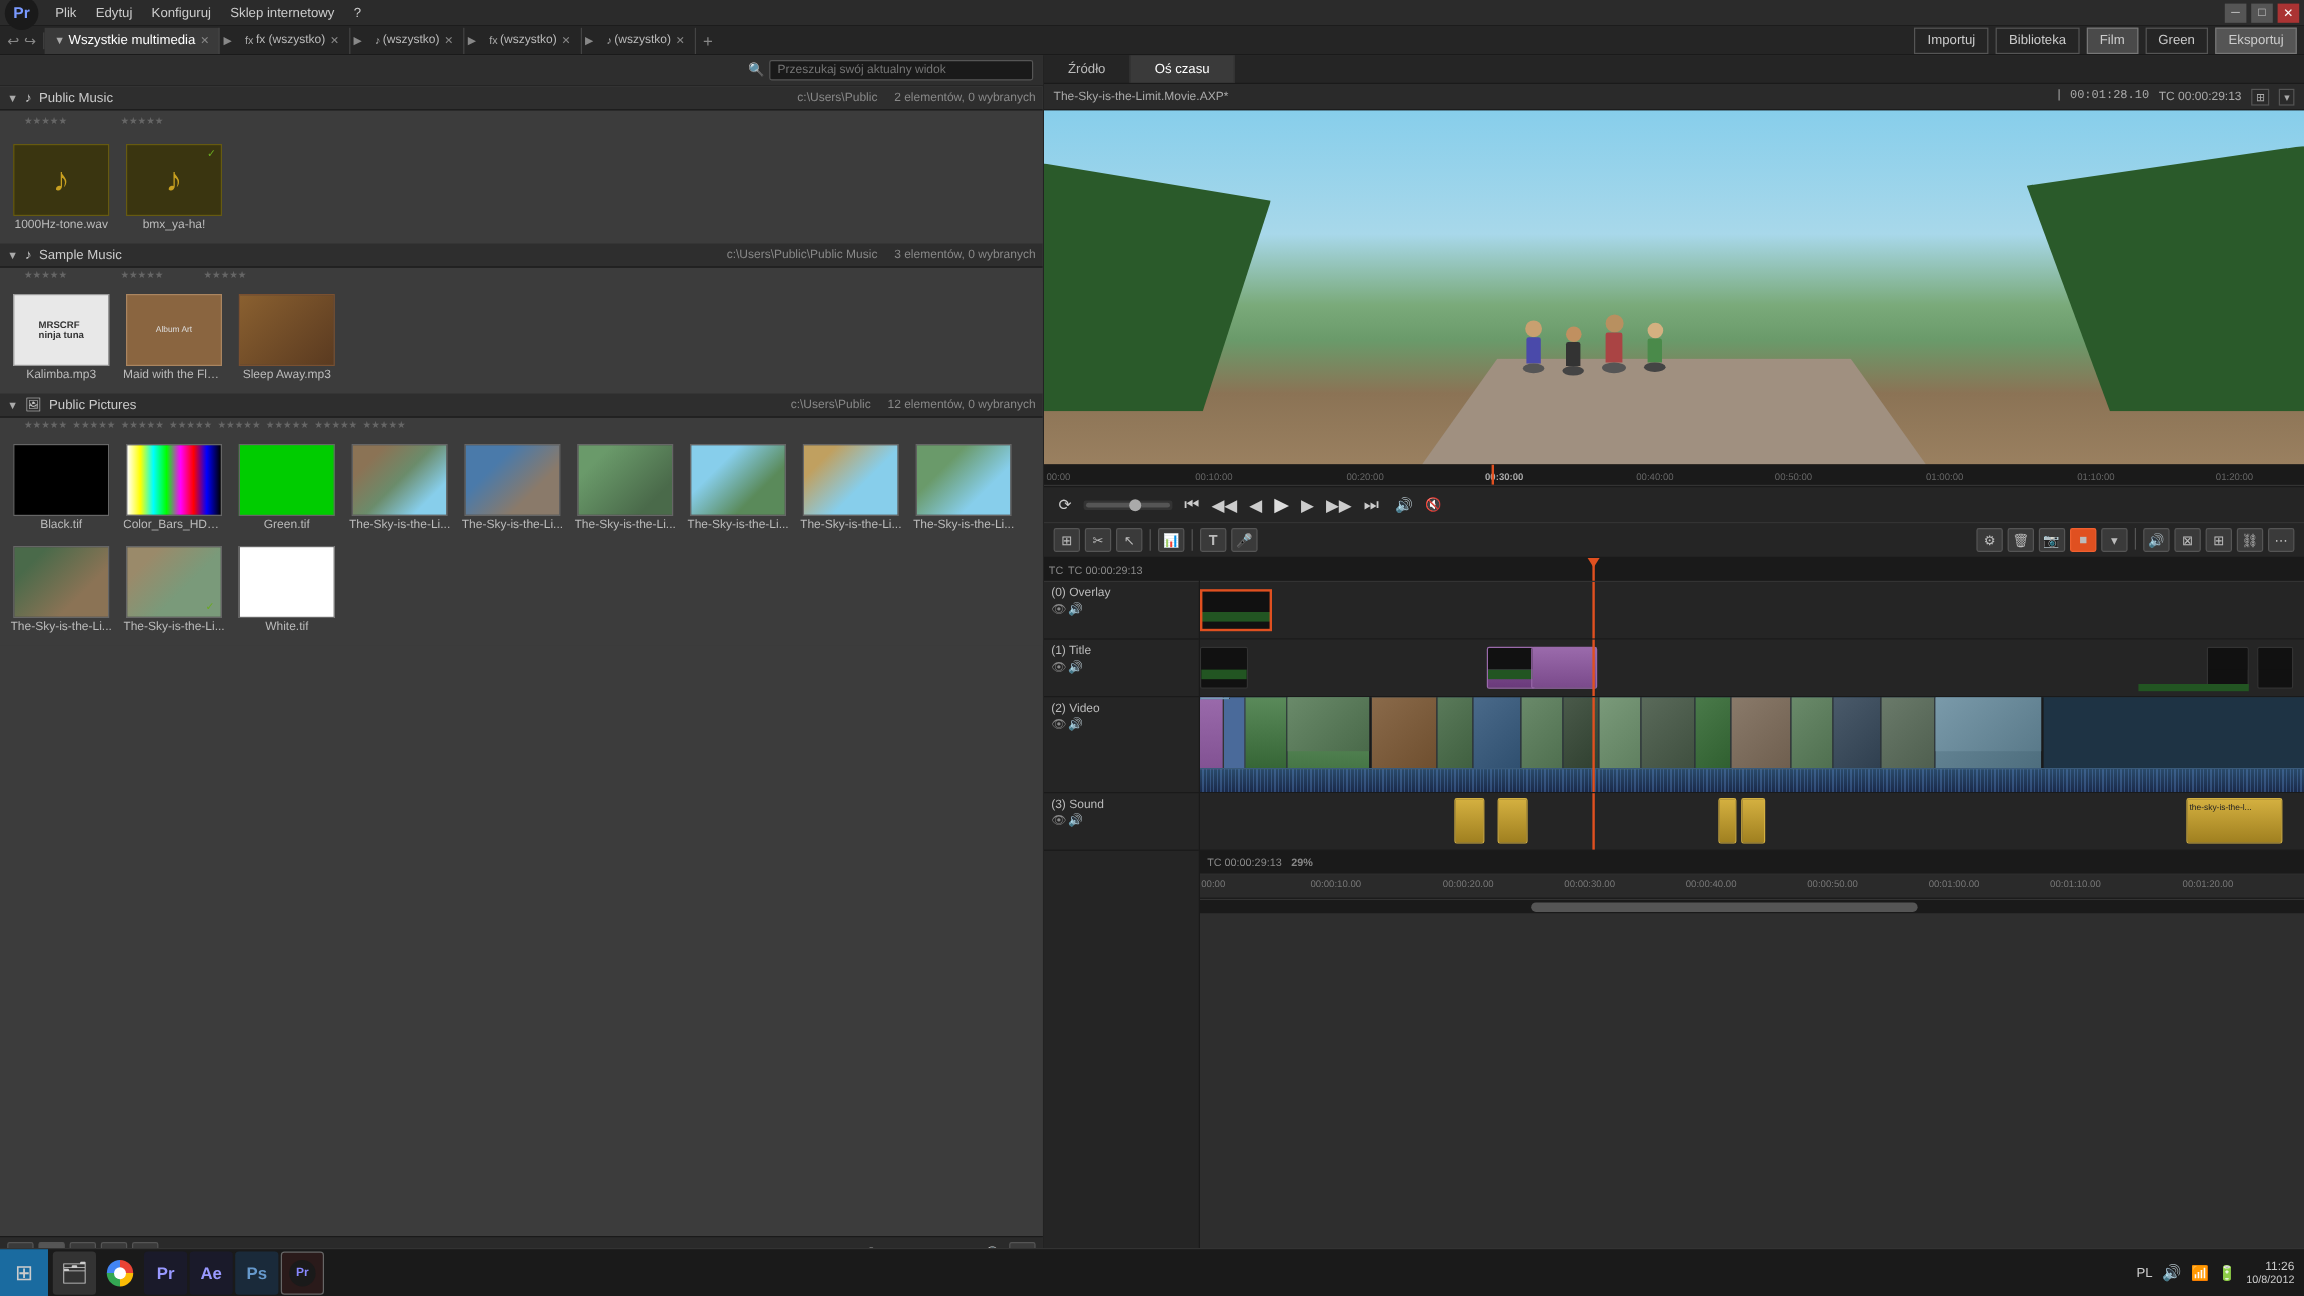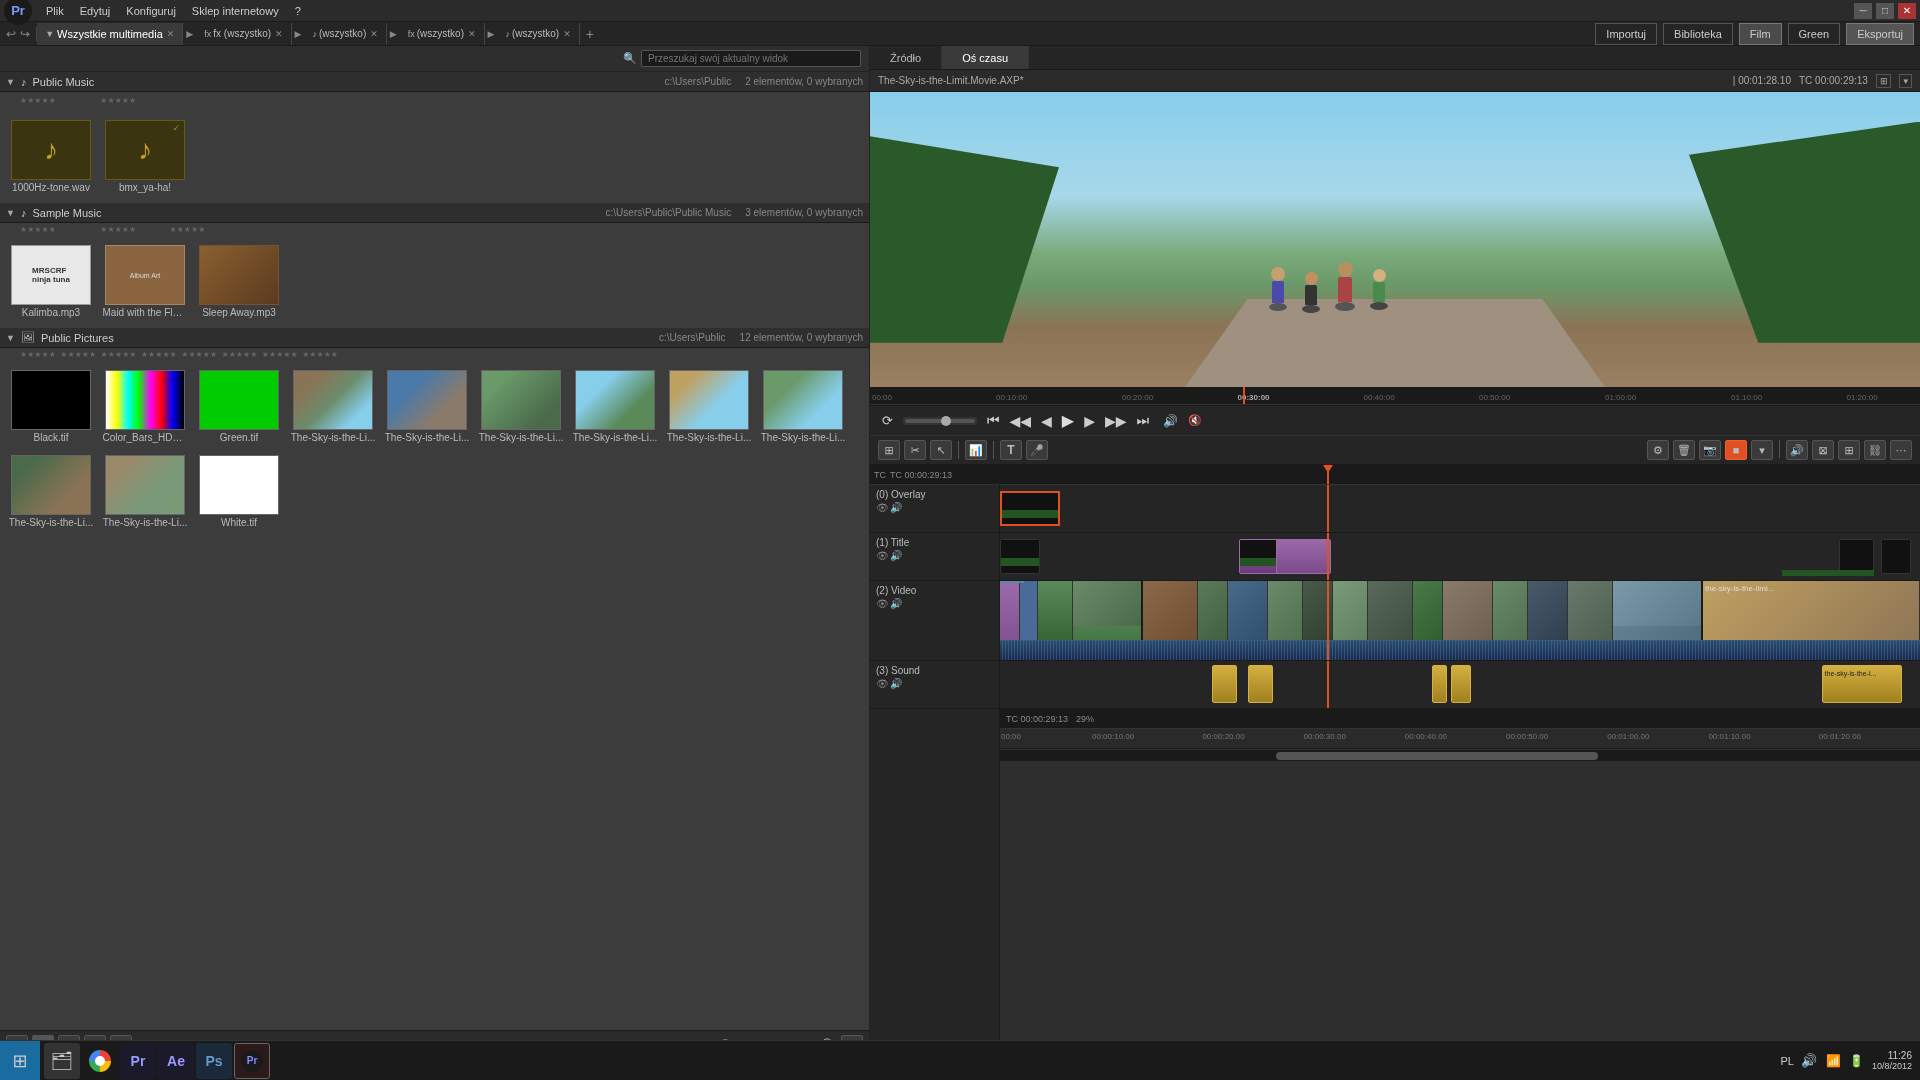--- a/index.html
+++ b/index.html
@@ -348,21 +348,21 @@
 
   <div id="right-panel" style="flex:1;display:flex;flex-direction:column;background:#2e2e2e;">
 
     <div id="source-tabs" style="display:flex;background:#252525;height:24px;border-bottom:1px solid #1a1a1a;">
       <div class="source-tab">Źródło</div>
       <div class="source-tab active">Oś czasu</div>
     </div>
 
     <div id="source-header" style="background:#2a2a2a;height:22px;display:flex;align-items:center;padding:0 8px;font-size:10px;color:#aaa;gap:8px;border-bottom:1px solid #1a1a1a;">
       <span>The-Sky-is-the-Limit.Movie.AXP*</span>
-      <span style="margin-left:auto;">| 00:01:28.10</span>
+      <span style="margin-left:auto;font-family:Liberation Mono, monospace;">| 00:01:28.10</span>
       <span>TC 00:00:29:13</span>
       <button style="background:none;border:1px solid #555;color:#aaa;font-size:9px;cursor:pointer;padding:1px 3px;">⊞</button>
       <button style="background:none;border:1px solid #555;color:#aaa;font-size:9px;cursor:pointer;padding:1px 3px;">▾</button>
     </div>
 
     <div id="preview-area" style="flex:0 0 295px;background:#000;position:relative;">
       <div class="scene-bg">
 
         <div style="position:absolute;left:0;top:15%;width:18%;height:70%;background:#2a5a2a;clip-path:polygon(0 0,100% 15%,70% 100%,0 100%);"></div>
 
@@ -561,24 +561,20 @@
             <div style="width:30px;background:linear-gradient(135deg,#4a7a4a,#2a5a2a);border-right:1px solid #333;flex-shrink:0;"></div>
             <div style="width:50px;background:linear-gradient(135deg,#8a7a6a,#6a5a4a);border-right:1px solid #333;flex-shrink:0;"></div>
             <div style="width:35px;background:linear-gradient(135deg,#6a8a6a,#4a6a4a);border-right:1px solid #333;flex-shrink:0;"></div>
             <div style="width:40px;background:linear-gradient(135deg,#4a5a6a,#2a3a4a);border-right:1px solid #333;flex-shrink:0;"></div>
             <div style="width:45px;background:linear-gradient(135deg,#6a7a6a,#4a5a4a);border-right:1px solid #333;flex-shrink:0;"></div>
             <div style="width:90px;background:linear-gradient(135deg,#6a8a9a,#4a6a7a);border-right:2px solid #1a1a1a;flex-shrink:0;position:relative;">
               <div style="width:100%;height:45px;background:linear-gradient(135deg,#7a9aaa,#5a7a8a);"></div>
               <div class="audio-waveform"></div>
             </div>
 
-            <div style="flex:1;background:linear-gradient(135deg,#c0a060,#8B7355);border-right:1px solid #333;position:relative;min-width:100px;">
-              <span style="font-size:8px;color:#ddd;padding:2px;">the-sky-is-the-limi...</span>
-              <div class="audio-waveform"></div>
-            </div>
           </div>
 
           <div style="position:absolute;bottom:0;left:0;right:0;height:20px;background:linear-gradient(180deg,#2a4a6a,#1a2a4a);border-top:1px solid #3a5a7a;">
             <div style="width:100%;height:100%;background:repeating-linear-gradient(90deg,transparent 0,transparent 2px,rgba(100,150,220,0.3) 2px,rgba(100,150,220,0.3) 3px);"></div>
           </div>
           <div style="position:absolute;top:0;left:35.5%;width:2px;height:100%;background:#e05020;z-index:10;"></div>
         </div>
 
         <div class="track-row" style="height:48px;background:#252525;position:relative;border-bottom:1px solid #1a1a1a;">
 
@@ -588,21 +584,21 @@
           <div class="tl-clip yellow-clip" style="left:49%;top:4px;width:20px;height:38px;"></div>
 
           <div class="tl-clip yellow-clip" style="right:2%;top:4px;width:80px;height:38px;overflow:hidden;">
             <span style="font-size:7px;color:#222;padding:2px;">the-sky-is-the-l...</span>
           </div>
           <div style="position:absolute;top:0;left:35.5%;width:2px;height:100%;background:#e05020;z-index:10;"></div>
         </div>
 
         <div style="height:20px;background:#1a1a1a;border-bottom:1px solid #333;display:flex;align-items:center;padding-left:6px;gap:8px;">
           <span style="font-size:9px;color:#888;">TC  00:00:29:13</span>
-          <span style="font-size:9px;color:#888;">29%</span>
+          <span style="font-size:9px;color:#888;font-weight:bold;">29%</span>
         </div>
 
         <div id="tl-ruler" style="background:#2a2a2a;height:20px;position:relative;border-bottom:1px solid #1a1a1a;overflow:hidden;">
           <span style="font-size:8px;color:#777;position:absolute;left:1px;top:3px;">00:00</span>
           <span style="font-size:8px;color:#777;position:absolute;left:10%;top:3px;">00:00:10.00</span>
           <span style="font-size:8px;color:#777;position:absolute;left:22%;top:3px;">00:00:20.00</span>
           <span style="font-size:8px;color:#777;position:absolute;left:33%;top:3px;">00:00:30.00</span>
           <span style="font-size:8px;color:#777;position:absolute;left:44%;top:3px;">00:00:40.00</span>
           <span style="font-size:8px;color:#777;position:absolute;left:55%;top:3px;">00:00:50.00</span>
           <span style="font-size:8px;color:#777;position:absolute;left:66%;top:3px;">00:01:00.00</span>

